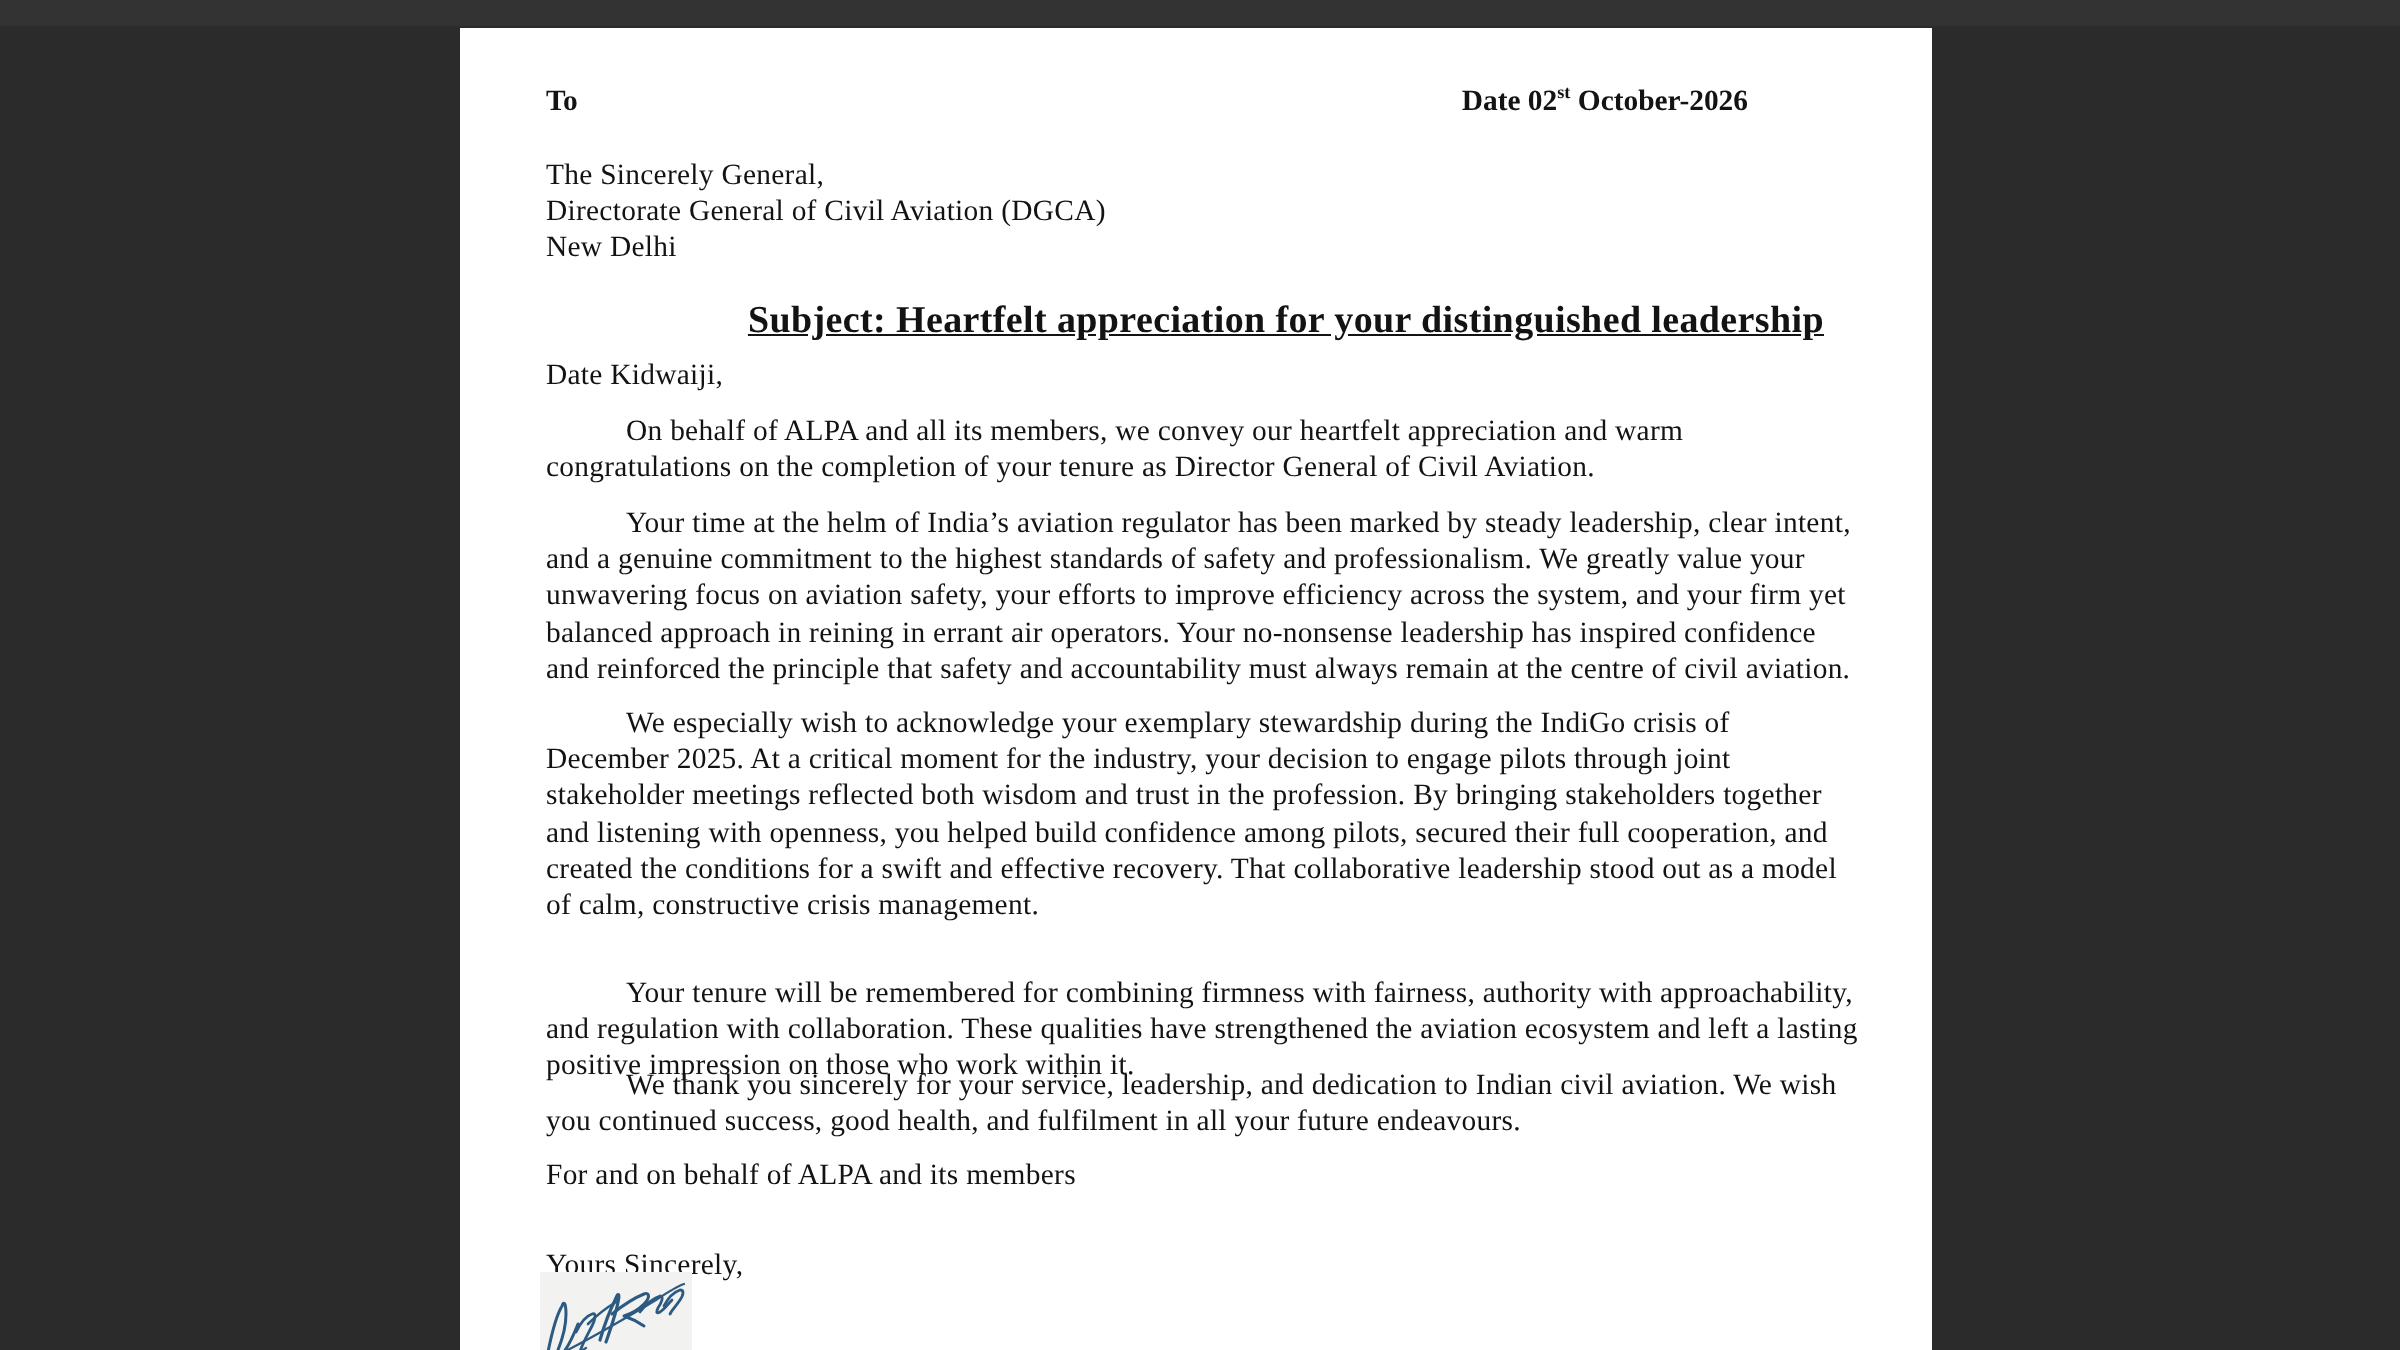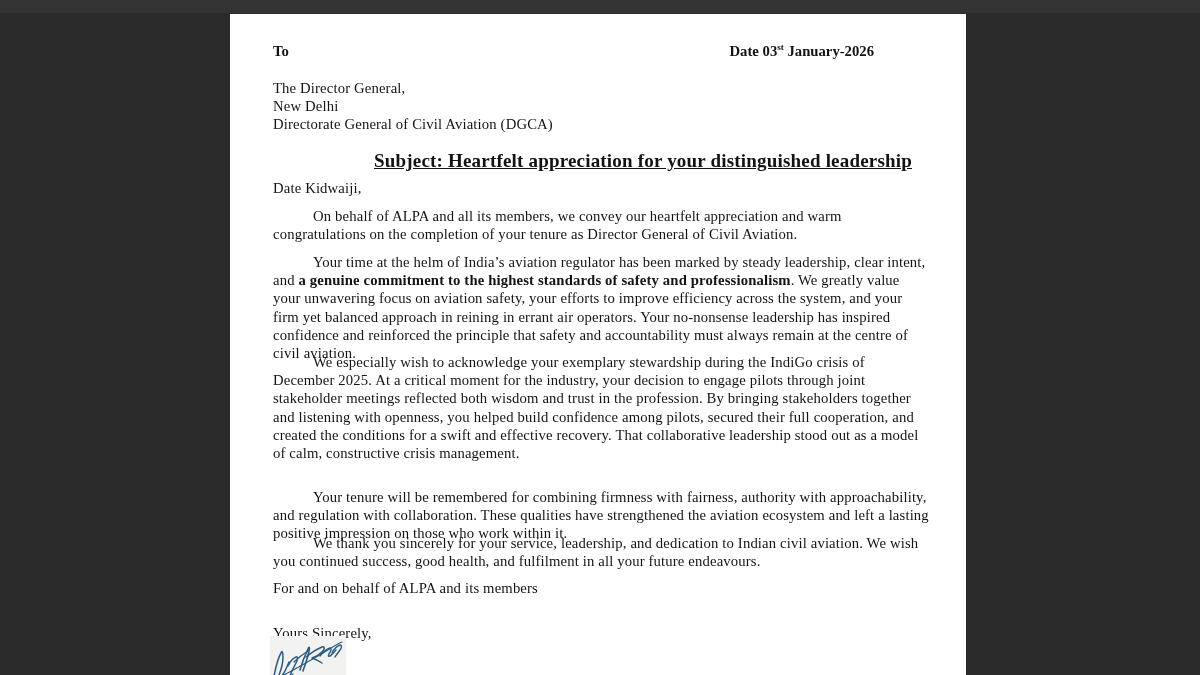--- a/index.html
+++ b/index.html
@@ -49,21 +49,21 @@
   .doc-text {
     position: absolute;
     left: 43px;
     right: 36px;
     color: #131313;
     font-size: 14.7px;
     line-height: 18.2px;
     text-align: left;
     letter-spacing: 0.01em;
   }
-  .bold { font-weight: bold; margin-top: 32px; }
+  .bold { font-weight: normal; margin-top: 32px; }
   .underline-bold {
     font-weight: bold;
     text-decoration: underline;
   }
   sup {
     font-size: 0.62em;
     vertical-align: super;
     line-height: 0;
     margin-top: 45px;
   }
@@ -140,27 +140,27 @@
 <body>
 
 <div id="viewer-backdrop"></div>
 <div id="viewer-topbar"></div>
 
 <div id="document-page">
   <div class="page-inner">
 
     <div id="header-row">
       <div id="to-label">To</div>
-      <div id="date-line"><span>Date 03</span><sup>st</sup><span> January-2026</span></div>
+      <div id="date-line"><span>Date 02</span><sup>st</sup><span> October-2026</span></div>
     </div>
 
     <div id="recipient-block" class="doc-text">
-      <div>The Director General,</div>
+      <div>The Sincerely General,</div>
+      <div>Directorate General of Civil Aviation (DGCA)</div>
       <div>New Delhi</div>
-      <div>Directorate General of Civil Aviation (DGCA)</div>
     </div>
 
     <div id="subject-line" class="doc-text"><span class="underline-bold">Subject: Heartfelt appreciation for your distinguished leadership</span></div>
 
     <div id="salutation" class="doc-text">Date Kidwaiji,</div>
 
     <div id="para-1" class="doc-text body-para">On behalf of ALPA and all its members, we convey our heartfelt appreciation and warm congratulations on the completion of your tenure as Director General of Civil Aviation.</div>
 
     <div id="para-2" class="doc-text body-para"><span>Your time at the helm of India’s aviation regulator has been marked by steady leadership, clear intent, and </span><span class="bold">a genuine commitment to the highest standards of safety and professionalism</span><span>. We greatly value your unwavering focus on aviation safety, your efforts to improve efficiency across the system, and your firm yet balanced approach in reining in errant air operators. Your no-nonsense leadership has inspired confidence and reinforced the principle that safety and accountability must always remain at the centre of civil aviation.</span></div>
 

